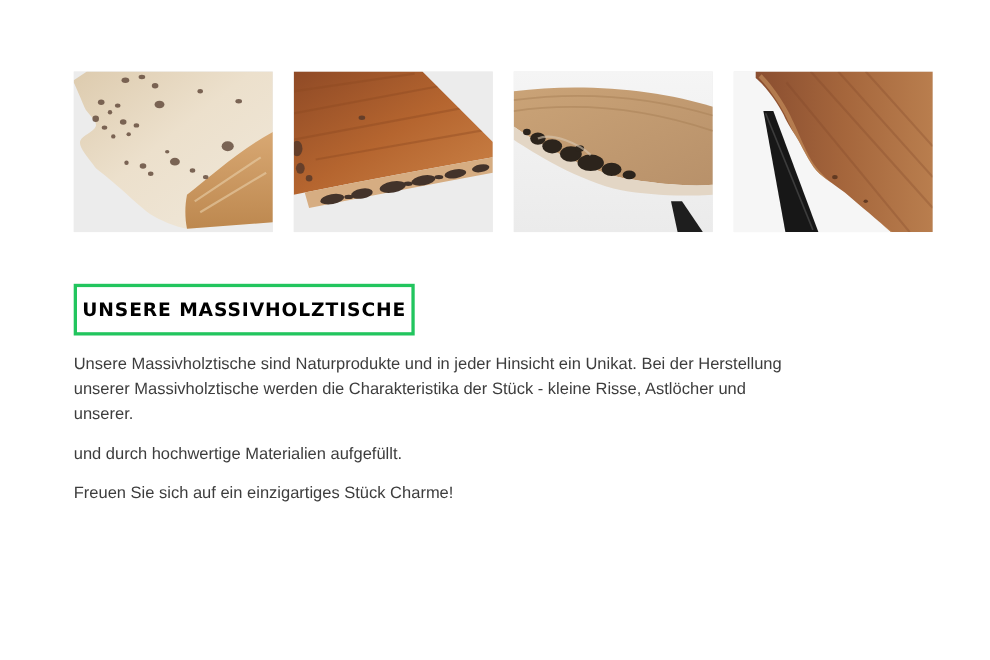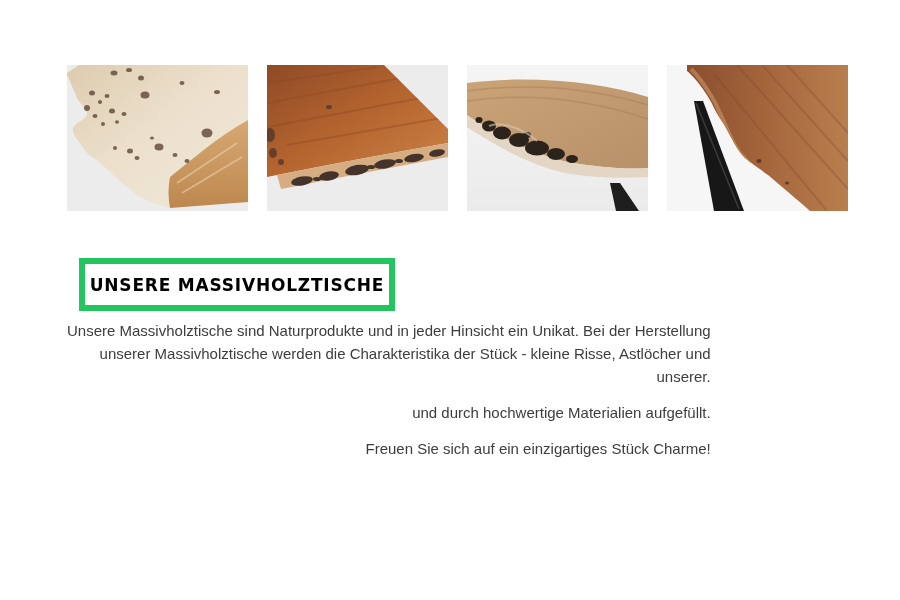--- a/index.html
+++ b/index.html
@@ -29,45 +29,44 @@
     padding: 0;
     background: #ececec;
   }
   .tile svg { display: block; }
   .heading-box {
     position: absolute;
     left: 67px;
     top: 258px;
     width: 304px;
     height: 41px;
-    border: 6px solid #22c55e;
+    border: 3px solid #22c55e;
     display: flex;
     align-items: center;
     justify-content: center;
     background: #ffffff;
-    margin-left: 12px;
   }
   .heading-box h2 {
     margin: 0;
     font-family: "DejaVu Sans", sans-serif;
     font-size: 17px;
     font-weight: bold;
     letter-spacing: 0.8px;
     color: #000000;
     white-space: nowrap;
   }
   .description {
     position: absolute;
     left: 67px;
     top: 319px;
     color: #3d3d3d;
     font-size: 15px;
     line-height: 23px;
   }
-  .description p { margin: 0 0 13px 0; text-align: right; }
+  .description p { margin: 0 0 13px 0; }
   .line { display: block; white-space: pre; }
 </style>
 </head>
 <body>
 
 <div class="page">
 
   <div class="gallery">
 
     <figure class="tile">

